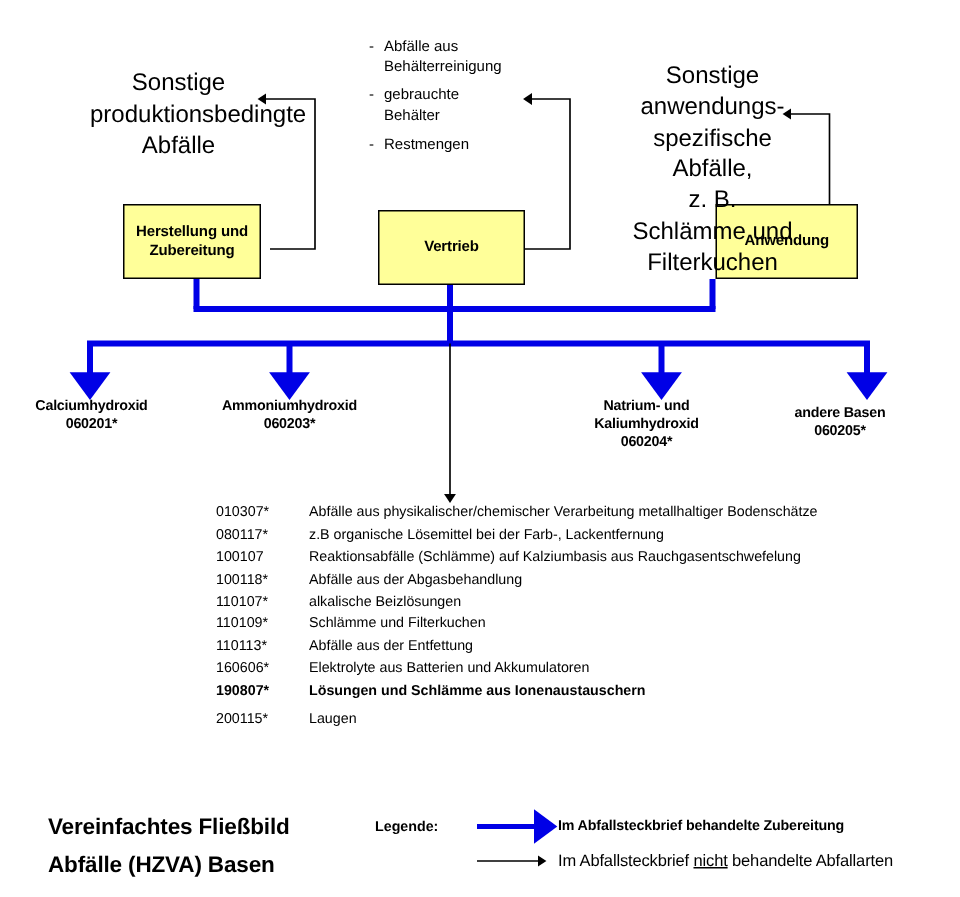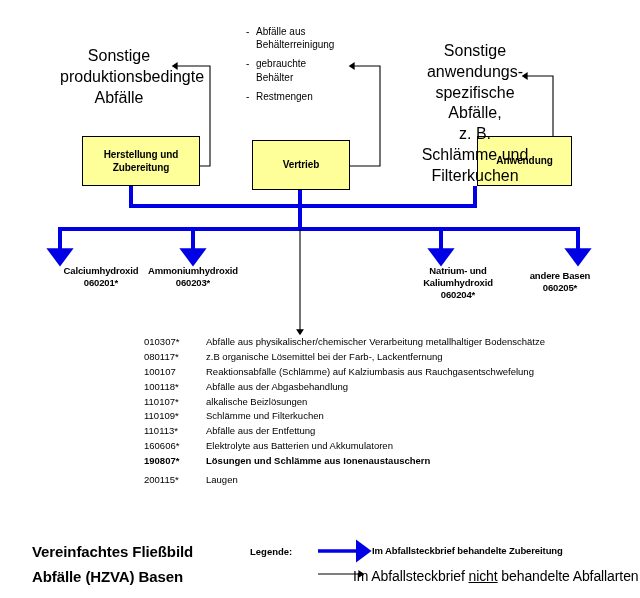--- a/index.html
+++ b/index.html
@@ -121,23 +121,23 @@
   .legend-text-1 {
     position: absolute;
     left: 372px;
     top: 545px;
     font-size: 9.5px;
     font-weight: bold;
     letter-spacing: -0.1px;
   }
   .legend-text-2 {
     position: absolute;
-    left: 353px;
+    left: 372px;
     top: 568px;
-    font-size: 14px;
+    font-size: 11px;
     letter-spacing: -0.1px;
   }
   .legend-text-2 u { text-decoration: underline; }
 </style>
 </head>
 <body>
 
 <svg id="diagram" viewBox="0 0 640 598" width="640" height="598" xmlns="http://www.w3.org/2000/svg">
   <defs>
     <marker id="blueArrow" markerWidth="9" markerHeight="9" refX="1.2" refY="4.5" orient="auto" markerUnits="strokeWidth">
@@ -185,21 +185,21 @@
   <g stroke="#0000E6" stroke-width="3.4" fill="none">
     <path d="M318,551 L360,551" marker-end="url(#blueArrow)"></path>
   </g>
   <g stroke="#000000" stroke-width="1.1" fill="none">
     <path d="M318,574 L360,574" marker-end="url(#blackArrow)"></path>
   </g>
 </svg>
 
 <div class="layer">
 
-  <div class="node-box" style="left:82px; top:136px; width:118px; height:50px;">
+  <div class="node-box" style="left:82px; top:136px; width:92px; height:50px;">
     <span style="white-space:pre-line;">Herstellung und
 Zubereitung</span>
   </div>
 
   <div class="node-box" style="left:252px; top:140px; width:98px; height:50px;">
     <span style="white-space:pre-line;">Vertrieb</span>
   </div>
 
   <div class="node-box" style="left:429px; top:136px; width:95px; height:50px;margin-left:48px;">
     <span style="white-space:pre-line;">Anwendung</span>
@@ -225,27 +225,27 @@
       <span class="bl-dash">-</span>
       <span class="bl-text">gebrauchte
 Behälter</span>
     </div>
     <div class="bl-item">
       <span class="bl-dash">-</span>
       <span class="bl-text">Restmengen</span>
     </div>
   </div>
 
-  <div class="out-label" style="left:0px; top:265px; width:122px;margin-left:40px;">Calciumhydroxid
+  <div class="out-label" style="left:0px; top:265px; width:122px;">Calciumhydroxid
 060201*</div>
 
   <div class="out-label" style="left:128px; top:265px; width:130px;">Ammoniumhydroxid
 060203*</div>
 
-  <div class="out-label" style="left:399px; top:265px; width:118px;">Natrium- und
+  <div class="out-label" style="left:372px; top:265px; width:118px;">Natrium- und
 Kaliumhydroxid
 060204*</div>
 
   <div class="out-label" style="left:502px; top:270px; width:116px;">andere Basen
 060205*</div>
 
   <table class="code-table">
     <tbody>
       <tr>
         <td class="c-code">010307*</td>

